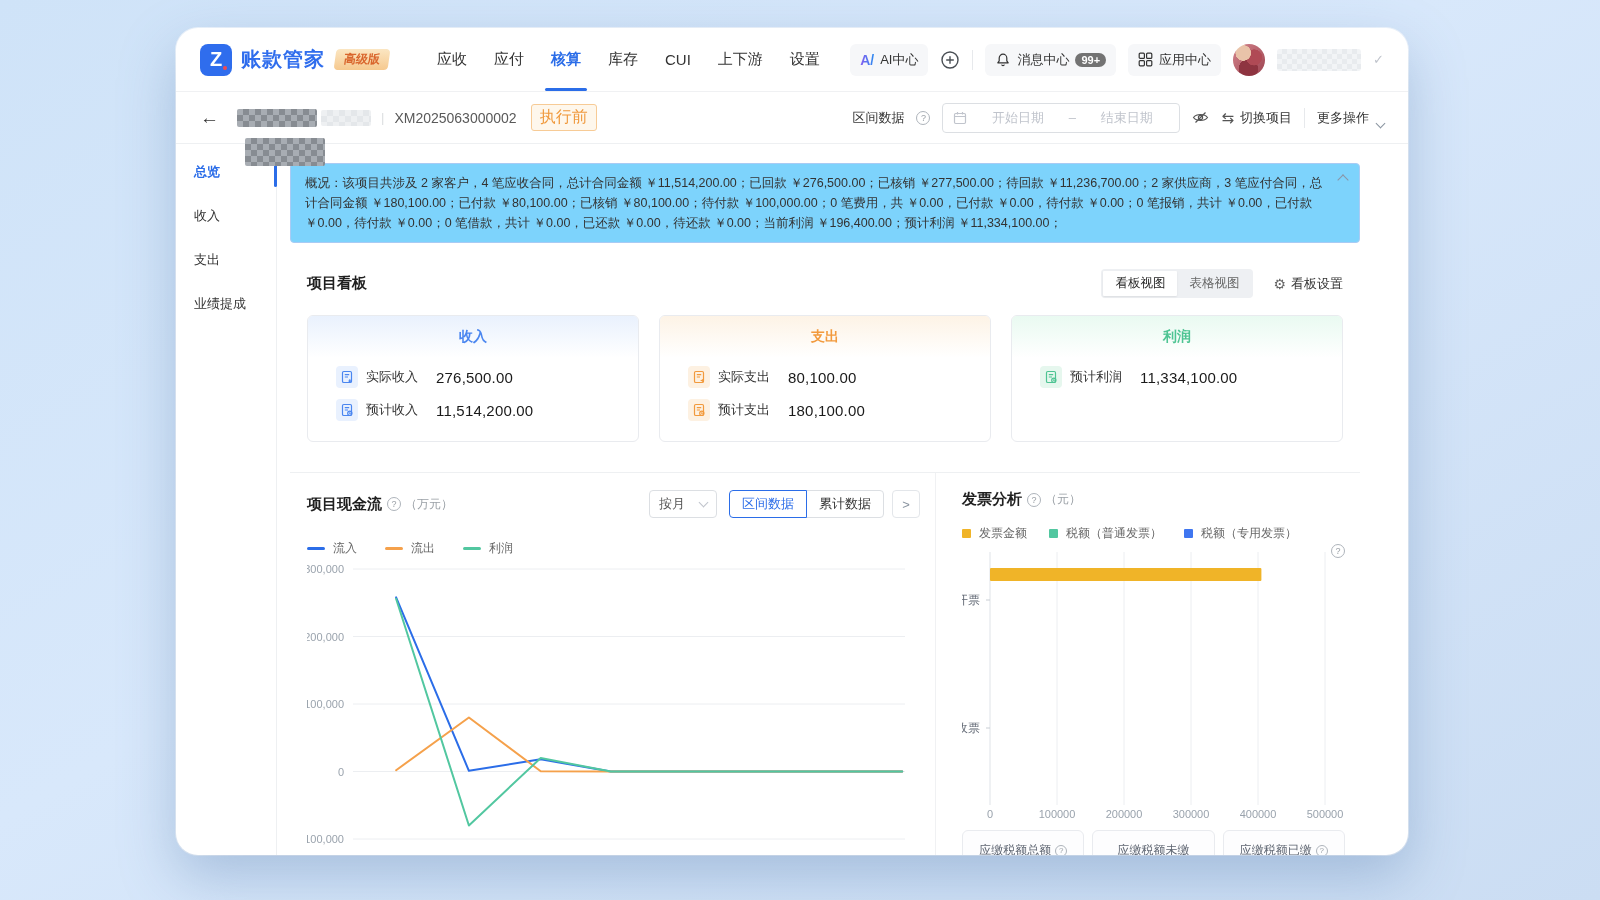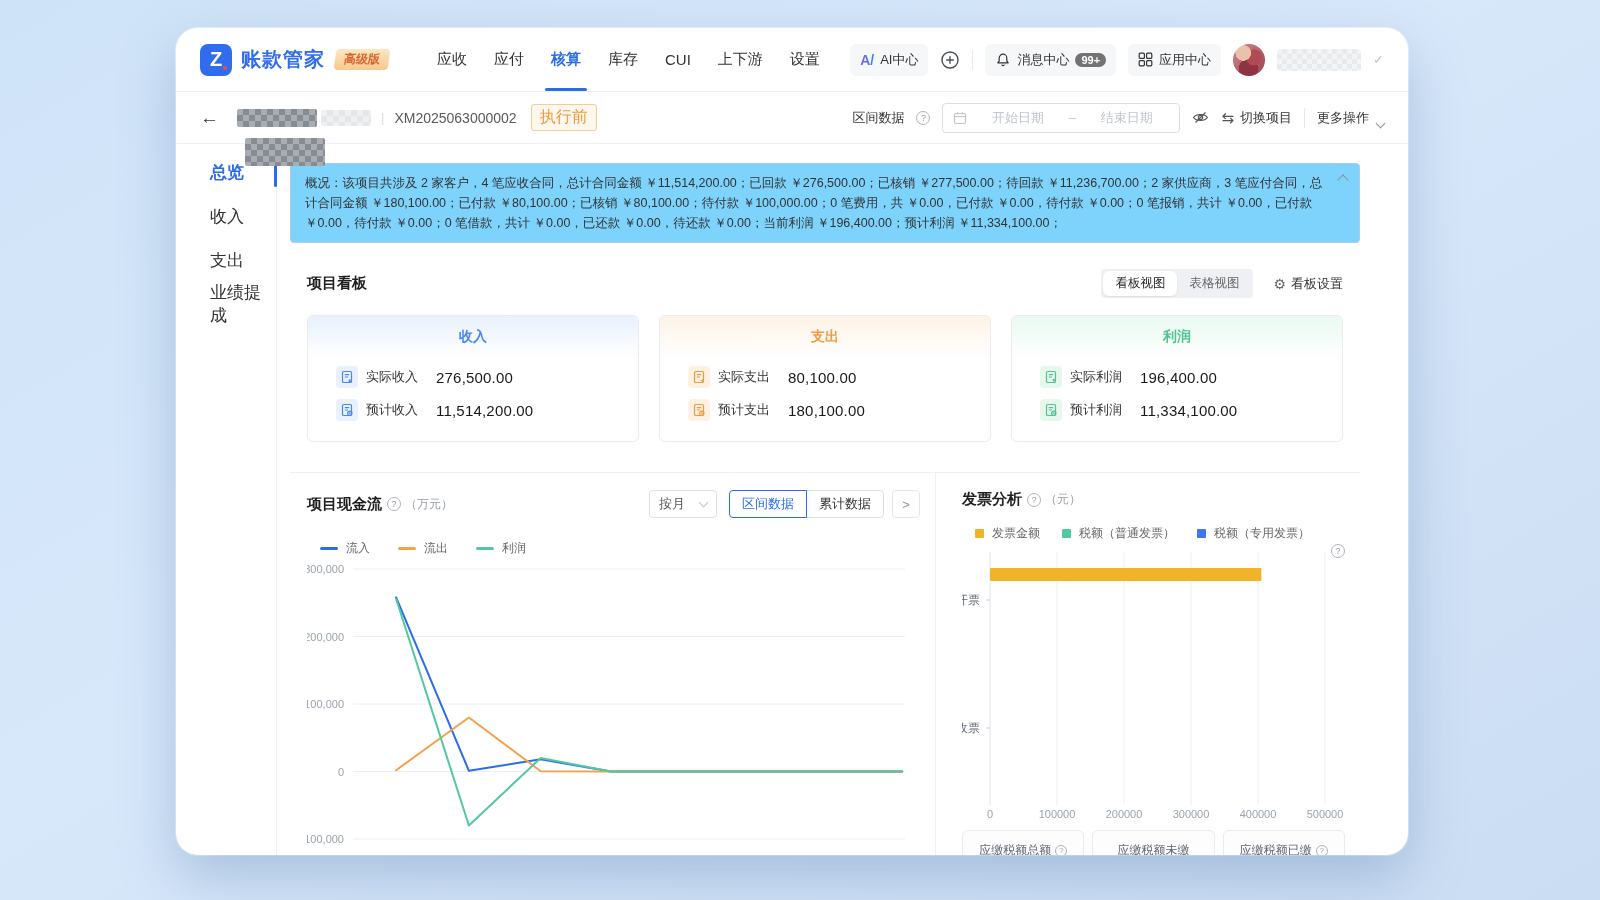--- a/index.html
+++ b/index.html
@@ -54,32 +54,32 @@
   .sub-right { margin-left:auto; display:flex; align-items:center; gap:12px; }
   .lbl13 { font-size:13px; color:#333; }
   .help { display:inline-flex; width:14px; height:14px; border:1px solid #aeb4bb; border-radius:50%; color:#9aa0a6; font-size:9px; align-items:center; justify-content:center; cursor:pointer; flex:none; }
   .date-range { width:238px; height:30px; border:1px solid #dcdfe3; border-radius:4px; display:flex; align-items:center; padding:0 10px; gap:8px; cursor:text; }
   .placeholder { font-size:13px; color:#c0c4cc; flex:1; text-align:center; }
   .chev { width:7px; height:7px; border-right:1.5px solid #8a94a0; border-bottom:1.5px solid #8a94a0; transform:rotate(45deg); display:inline-block; margin-top:-3px; }
   .swap-glyph { font-size:15px; color:#555; }
   
   .bodyrow { display:flex; height:711px; }
   .sidebar { width:101px; border-right:1px solid #eef0f2; padding-top:6px; flex:none; }
-  .side-item { height:44px; display:flex; align-items:center; padding-left:34px; font-size:17px; color:#333; cursor:pointer; position:relative; }
+  .side-item { height:44px; display:flex; align-items:center; padding-left:18px; font-size:13px; color:#333; cursor:pointer; position:relative; }
   .side-item.active { color:#2b6de8; font-weight:700; }
   .side-item.active::after { content:""; position:absolute; right:-1px; top:7px; bottom:7px; width:3px; background:#2b6de8; border-radius:2px; }
   .main { flex:1; position:relative; }
   .summary { margin:19px 48px 0 13px; background:#7dd3fc; border:1px solid #a9cbf4; border-radius:4px; padding:9px 30px 9px 14px; position:relative; }
   .summary-text { font-size:12.5px; line-height:1.6; color:#333; }
   .collapse { position:absolute; right:12px; top:12px; width:8px; height:8px; border-right:1.5px solid #8a94a6; border-bottom:1.5px solid #8a94a6; transform:rotate(-135deg); cursor:pointer; }
   .board { margin:26px 65px 0 30px; }
   .board-head { display:flex; align-items:center; }
   .sec-title { font-size:15px; font-weight:700; color:#1f1f1f; }
   .seg-group { margin-left:auto; background:#eef0f3; border-radius:4px; padding:2px; display:flex; }
-  .seg { font-size:12.5px; padding:4px 12px; border-radius:6px; color:#666; cursor:pointer; }
+  .seg { font-size:12.5px; padding:4px 12px; border-radius:1px; color:#666; cursor:pointer; }
   .seg.active { background:#fff; color:#262626; box-shadow:0 1px 2px rgba(0,0,0,.08); }
   .board-settings { display:flex; align-items:center; gap:5px; margin-left:20px; font-size:13px; color:#333; cursor:pointer; }
   .gear { font-size:14px; color:#666; }
   .cards { display:flex; gap:20px; margin-top:17px; }
   .card { flex:1; height:127px; border:1px solid #e9ebef; border-radius:6px; overflow:hidden; background:#fff; }
   .card-head { height:42px; display:flex; align-items:center; justify-content:center; font-size:14px; font-weight:600; }
   .card.blue  .card-head { background:linear-gradient(180deg,#e9f1fd, rgba(255,255,255,0)); color:#4a86f0; }
   .card.orange .card-head { background:linear-gradient(180deg,#fdf3e6, rgba(255,255,255,0)); color:#f29a3d; }
   .card.green .card-head { background:linear-gradient(180deg,#e9faf1, rgba(255,255,255,0)); color:#4ec493; }
   .card-rows { padding:8px 0 0 28px; display:flex; flex-direction:column; gap:11px; }
@@ -98,21 +98,21 @@
   .chart-head { display:flex; align-items:center; margin-top:17px; }
   .unit { font-size:12px; color:#9aa0a6; margin-left:4px; }
   .chart-head .sec-title { margin-right:5px; }
   .cf-controls { margin-left:auto; display:flex; align-items:flex-end; }
   .select { width:68px; height:28px; border:1px solid #dcdfe3; border-radius:4px; display:flex; align-items:center; justify-content:space-between; padding:0 9px; font-size:13px; color:#555; cursor:pointer; }
   .tgl { height:28px; display:flex; align-items:center; padding:0 12px; font-size:13px; border:1px solid #dcdfe3; background:#fff; cursor:pointer; color:#333; }
   .tgl.first { border-radius:4px 0 0 4px; margin-left:12px; }
   .tgl.last { border-radius:0 4px 4px 0; margin-left:-1px; }
   .tgl.active { border-color:#2b6de8; color:#2b6de8; position:relative; z-index:1; }
   .next-btn { width:28px; height:28px; border:1px solid #e3e6ea; border-radius:4px; margin-left:8px; display:flex; align-items:center; justify-content:center; color:#8a94a0; font-size:13px; cursor:pointer; }
-  .legend { display:flex; align-items:center; margin-top:22px; gap:28px;margin-left:13px; }
+  .legend { display:flex; align-items:center; margin-top:22px; gap:28px; }
   .lg-item { display:flex; align-items:center; gap:8px; font-size:12px; color:#666; cursor:pointer; }
   .lg-line { width:18px; height:3px; border-radius:2px; }
   .lg-sq { width:9px; height:9px; border-radius:1px; }
   .inv-legend { margin-top:16px; gap:22px; }
   .stats { display:flex; gap:8px; margin-top:8px; }
   .stat-box { flex:1; height:62px; border:1px solid #e9ebef; border-radius:6px; text-align:center; padding-top:11px; background:#fdfdfe; }
   .stat-label { font-size:12px; color:#5f6672; display:flex; align-items:center; justify-content:center; gap:4px; }
   .stat-label .help { width:12px; height:12px; font-size:8px; }
   svg.chart { display:block; }
 </style>
@@ -323,34 +323,20 @@
                   </span>
                 <span class="crow-label">预计支出</span>
                 <span class="crow-value">180,100.00</span>
               </div>
             </div>
           </div>
 
           <div class="card green">
             <div class="card-head">利润</div>
             <div class="card-rows">
-              <div class="crow">
-                <span class="cicon">
-                    <svg width="14" height="14" viewBox="0 0 14 14">
-                      <g fill="none" stroke="#4ec493" stroke-width="1.2">
-                        <rect x="2.5" y="1.5" width="9" height="11" rx="1.3"></rect>
-                        <line x1="4.8" y1="4.6" x2="9.2" y2="4.6"></line>
-                        <line x1="4.8" y1="7" x2="8" y2="7"></line>
-                        <path d="M9.8 11.8V9.2m0 0L8.6 10.4m1.2-1.2l1.2 1.2"></path>
-                      </g>
-                    </svg>
-                  </span>
-                <span class="crow-label">实际利润</span>
-                <span class="crow-value">196,400.00</span>
-              </div>
               <div class="crow">
                 <span class="cicon">
                     <svg width="14" height="14" viewBox="0 0 14 14">
                       <g fill="none" stroke="#4ec493" stroke-width="1.2">
                         <rect x="2.5" y="1.5" width="9" height="11" rx="1.3"></rect>
                         <line x1="4.8" y1="4.6" x2="9.2" y2="4.6"></line>
                         <line x1="4.8" y1="7" x2="8" y2="7"></line>
                         <circle cx="9.8" cy="10.3" r="2.1"></circle>
                         <path d="M9.8 9.3v1l.8.5"></path>
                       </g>

